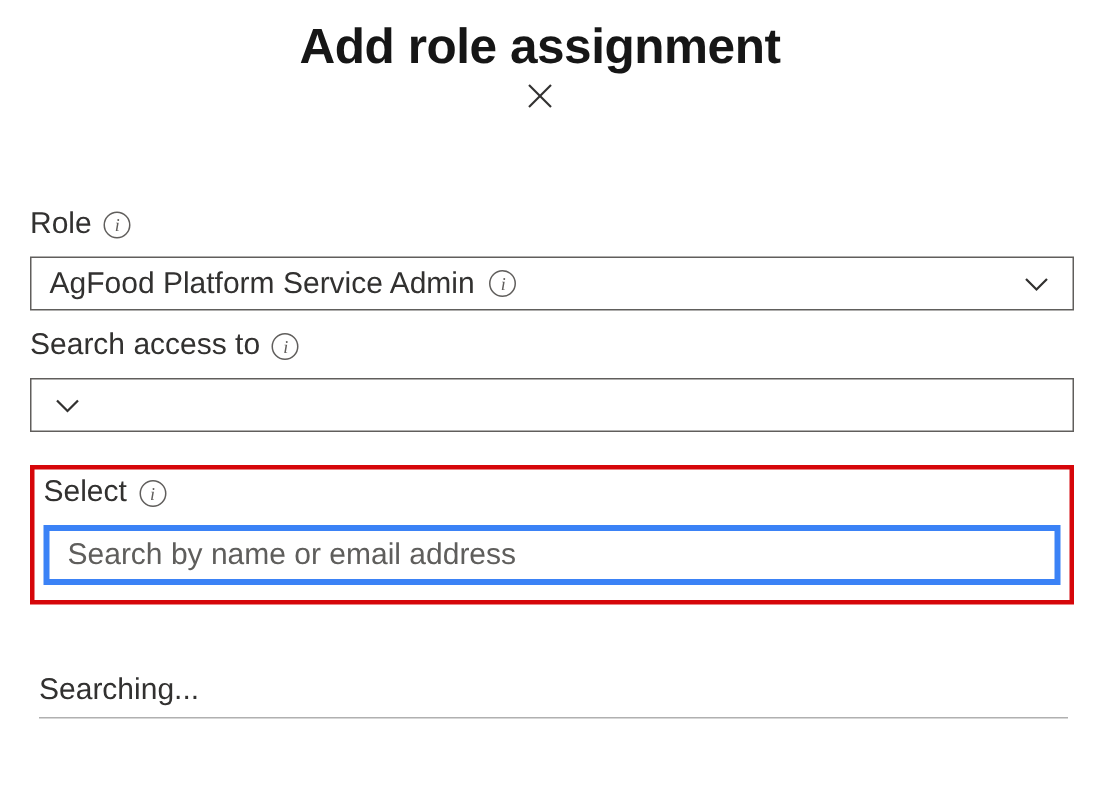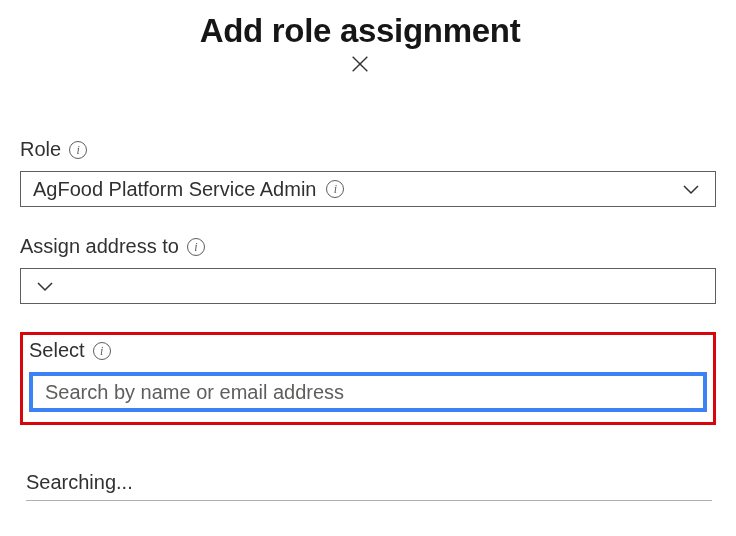--- a/index.html
+++ b/index.html
@@ -40,21 +40,21 @@
       width: 22px;
       height: 22px;
       stroke: #323130;
       stroke-width: 1.5;
     }
     .form {
       padding: 0 20px;
       margin-top: 60px;
     }
     .field {
-      margin-bottom: 28px;
+      margin-bottom: 12px;
     }
     .label-row {
       display: flex;
       align-items: center;
       margin-bottom: 10px;
       gap: 8px;
     }
     .label-text {
       font-size: 20px;
       color: #323130;
@@ -174,21 +174,21 @@
       <span class="chevron-icon">
         <svg viewBox="0 0 24 24">
             <polyline points="5 9 12 16 19 9"></polyline>
           </svg>
       </span>
     </div>
   </div>
 
   <div class="field">
     <div class="label-row">
-      <span class="label-text">Assign address to</span>
+      <span class="label-text">Search access to</span>
       <span class="info-icon">i</span>
     </div>
     <div class="dropdown">
       <span class="chevron-icon">
         <svg viewBox="0 0 24 24">
             <polyline points="5 9 12 16 19 9"></polyline>
           </svg>
       </span>
     </div>
   </div>

